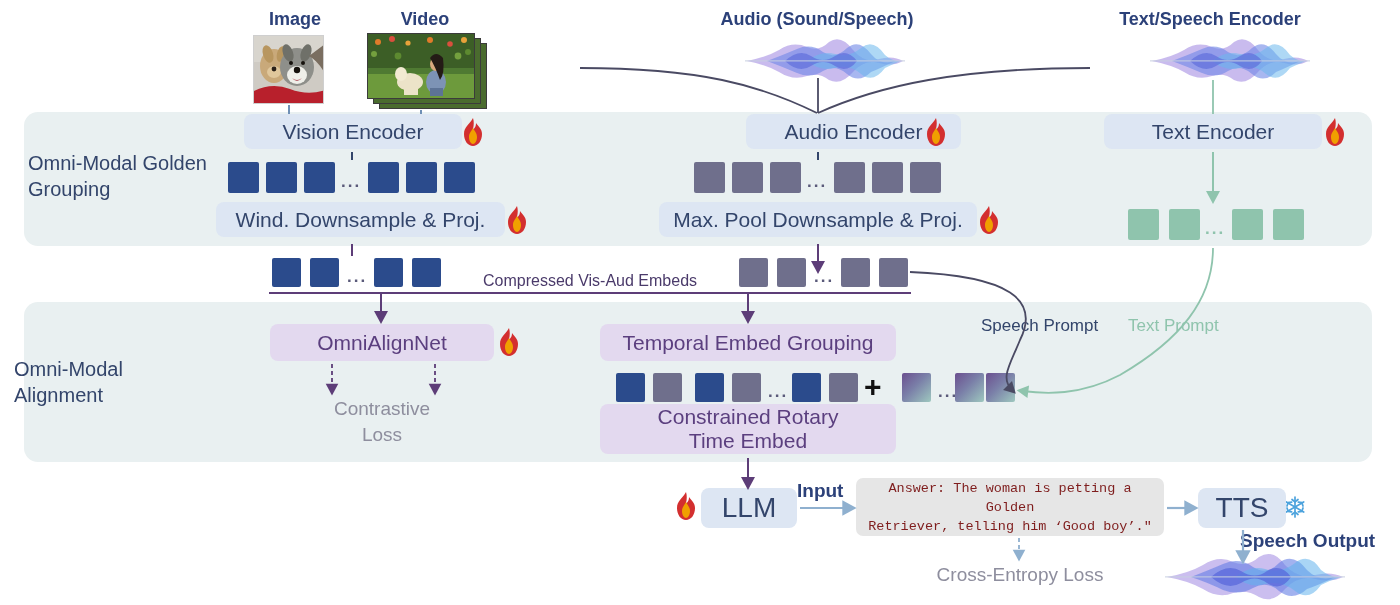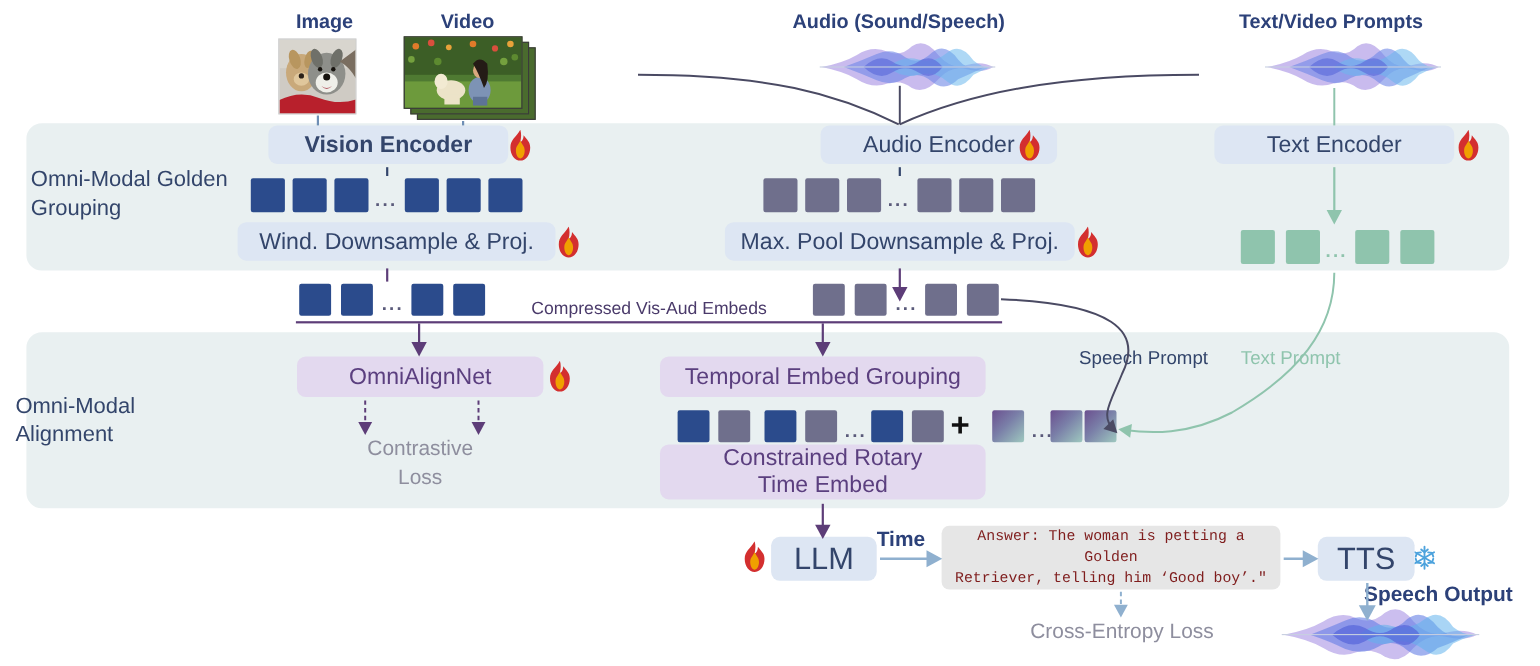--- a/index.html
+++ b/index.html
@@ -75,21 +75,21 @@
     <div>Grouping</div>
   </div>
   <div class="panel-label" style="left:14px;top:356px;width:200px;">
     <div>Omni-Modal</div>
     <div>Alignment</div>
   </div>
 
   <div class="cap" style="left:225px;top:9px;width:140px;">Image</div>
   <div class="cap" style="left:355px;top:9px;width:140px;">Video</div>
   <div class="cap" style="left:657px;top:9px;width:320px;">Audio (Sound/Speech)</div>
-  <div class="cap" style="left:1060px;top:9px;width:300px;">Text/Video Prompts</div>
+  <div class="cap" style="left:1060px;top:9px;width:300px;">Text/Speech Encoder</div>
 
   <div class="thumb" style="left:253px;top:35px;width:71px;height:69px;">
     <svg width="71" height="69" viewBox="0 0 71 69">
       <rect width="71" height="69" fill="#cfcbc4"></rect>
       <rect y="0" width="71" height="26" fill="#d8d5ce"></rect>
       <ellipse cx="20" cy="30" rx="14" ry="17" fill="#c9a97a"></ellipse>
       <ellipse cx="14" cy="18" rx="5" ry="9" fill="#b8965f" transform="rotate(-18 14 18)"></ellipse>
       <ellipse cx="27" cy="18" rx="4" ry="8" fill="#b8965f" transform="rotate(14 27 18)"></ellipse>
       <ellipse cx="20" cy="36" rx="7" ry="6" fill="#e0c79c"></ellipse>
       <circle cx="20" cy="33" r="2.4" fill="#2a2018"></circle>
@@ -164,21 +164,21 @@
       <g opacity="0.8">
         <path d="M2 25 Q24 21 38 13 Q54 3 68 10 Q82 16 94 5 Q108 -4 120 13 Q134 28 150 23 Q166 19 178 25 Q166 31 150 27 Q134 23 120 37 Q108 52 94 45 Q82 37 68 41 Q54 47 38 37 Q24 29 2 25Z" fill="#7b5bd6" opacity="0.5"></path>
         <path d="M26 25 Q44 18 58 12 Q74 5 88 15 Q102 24 114 11 Q128 0 142 18 Q154 30 170 25 Q154 33 142 37 Q128 50 114 39 Q102 28 88 36 Q74 44 58 38 Q44 31 26 25Z" fill="#3f5fe0" opacity="0.6"></path>
         <path d="M70 25 Q86 13 100 17 Q116 22 130 11 Q144 0 156 18 Q166 26 176 25 Q166 28 156 33 Q144 50 130 39 Q116 28 100 32 Q86 37 70 25Z" fill="#3aa0e8" opacity="0.55"></path>
         <path d="M46 25 Q62 11 76 19 Q90 28 102 19 Q116 11 126 25 Q116 40 102 31 Q90 22 76 31 Q62 39 46 25Z" fill="#2b3fd0" opacity="0.7"></path>
       </g>
       <rect x="0" y="24.4" width="180" height="1" fill="#c7cfe0"></rect>
     </svg>
   </div>
 
-  <div class="box box-blue" style="left:244px;top:114px;width:218px;height:35px;font-weight:bold;">Vision Encoder</div>
+  <div class="box box-blue" style="left:244px;top:114px;width:218px;height:35px;">Vision Encoder</div>
   <div class="box box-blue" style="left:746px;top:114px;width:215px;height:35px;">Audio Encoder</div>
   <div class="box box-blue" style="left:1104px;top:114px;width:218px;height:35px;">Text Encoder</div>
 
   <div class="box box-blue" style="left:216px;top:202px;width:289px;height:35px;">Wind. Downsample &amp; Proj.</div>
   <div class="box box-blue" style="left:659px;top:202px;width:318px;height:35px;">Max. Pool Downsample &amp; Proj.</div>
 
   <div class="flame" style="left:460px;top:118px;">
     <svg width="26" height="30" viewBox="0 0 26 30">
         <path d="M13 0 C9 7 4 9 4 16 c0 7 4 12 9 12 s9-5 9-12 C22 11 19 9 16 5 c0 4-2 6-3 6 1-4 1-8 0-11z" fill="#d32f2f"></path>
         <path d="M13 10 c-2 4-4 5-4 9 0 4 2 7 4 7 s4-3 4-7 c0-4-2-5-4-9z" fill="#f0a000"></path>
@@ -304,21 +304,21 @@
     <div class="tok tok-grad" style="left:902px;top:373px;width:29px;height:29px;"></div>
     <div class="dots" style="left:938px;top:383px;">...</div>
     <div class="tok tok-grad" style="left:955px;top:373px;width:29px;height:29px;"></div>
     <div class="tok tok-grad" style="left:986px;top:373px;width:29px;height:29px;"></div>
   </div>
 
   <div class="smalllbl lbl-speech" style="left:981px;top:316px;">Speech Prompt</div>
   <div class="smalllbl lbl-text" style="left:1128px;top:316px;">Text Prompt</div>
 
   <div class="box box-blue sm" style="left:701px;top:488px;width:96px;height:40px;">LLM</div>
-  <div class="strong-lbl" style="left:797px;top:480px;font-size:19px;">Time</div>
+  <div class="strong-lbl" style="left:797px;top:480px;font-size:19px;">Input</div>
   <div class="answerbox mono" style="left:856px;top:478px;width:308px;height:58px;flex-direction:column;">
     <span>Answer: The woman is petting a Golden</span>
     <span>Retriever, telling him ‘Good boy’."</span>
   </div>
   <div class="box box-blue sm" style="left:1198px;top:488px;width:88px;height:40px;">TTS</div>
   <div class="strong-lbl" style="left:1240px;top:530px;font-size:19px;">Speech Output</div>
   <div class="loss" style="left:900px;top:562px;width:240px;">Cross-Entropy Loss</div>
 
   <svg class="ov">
     <defs>

